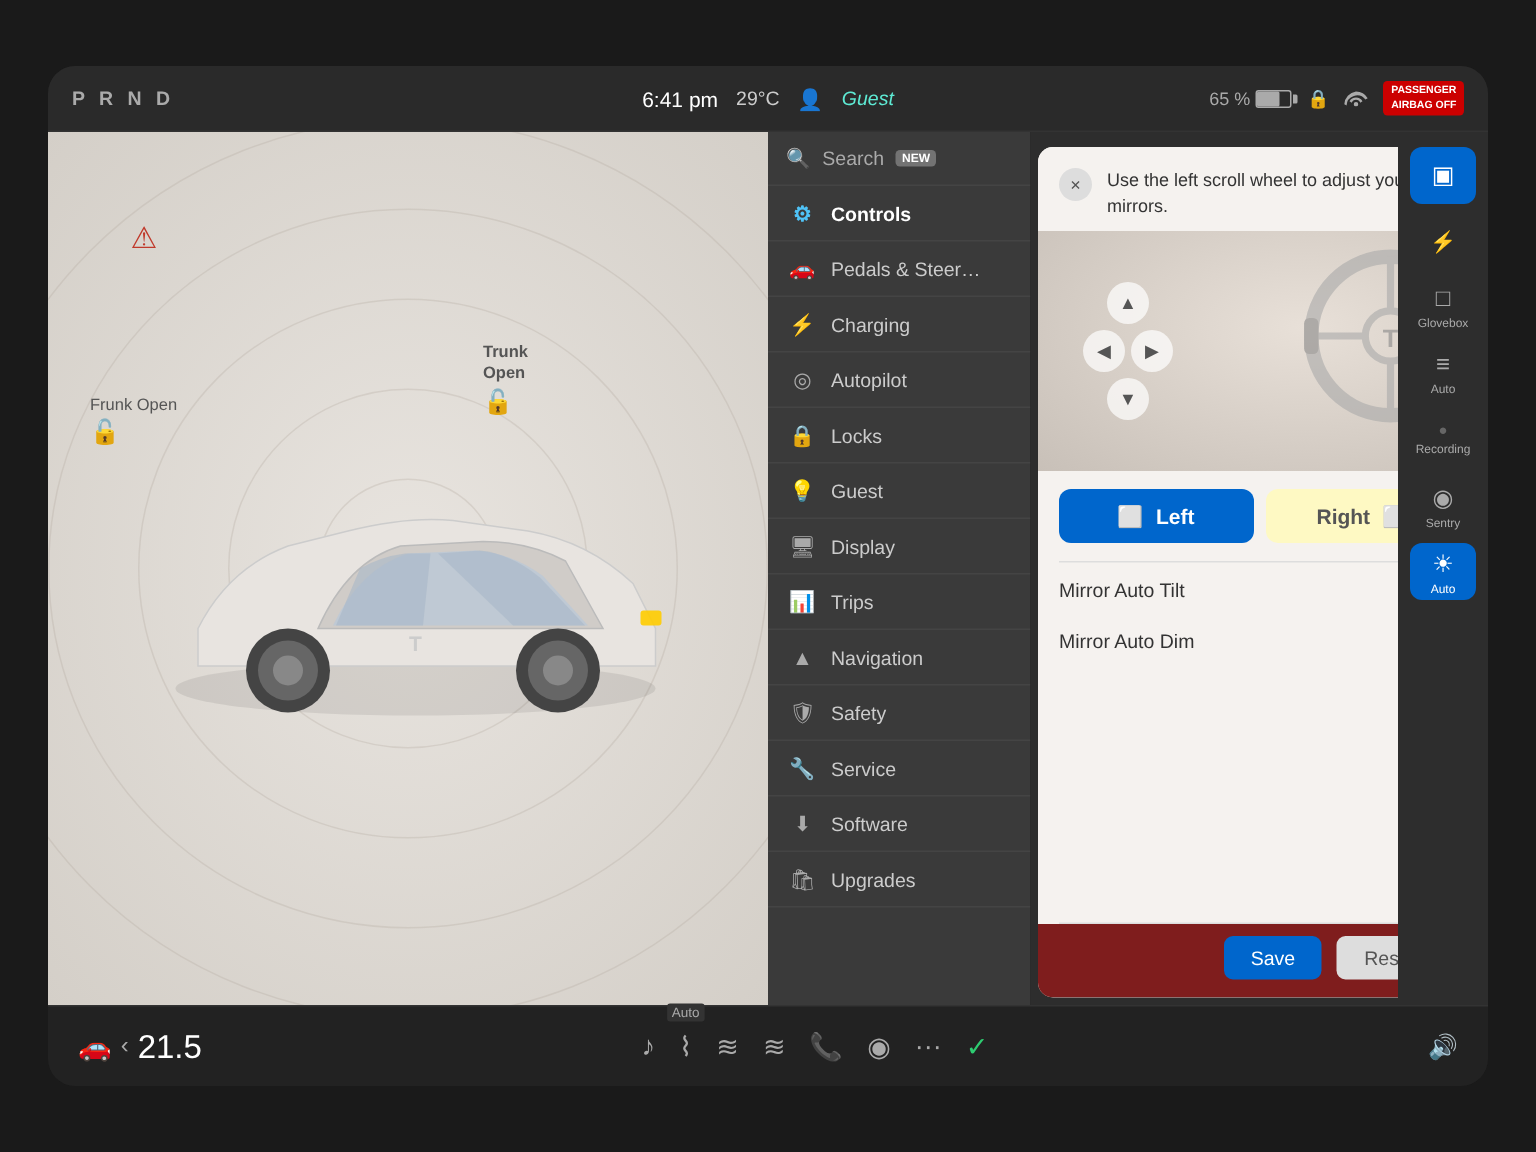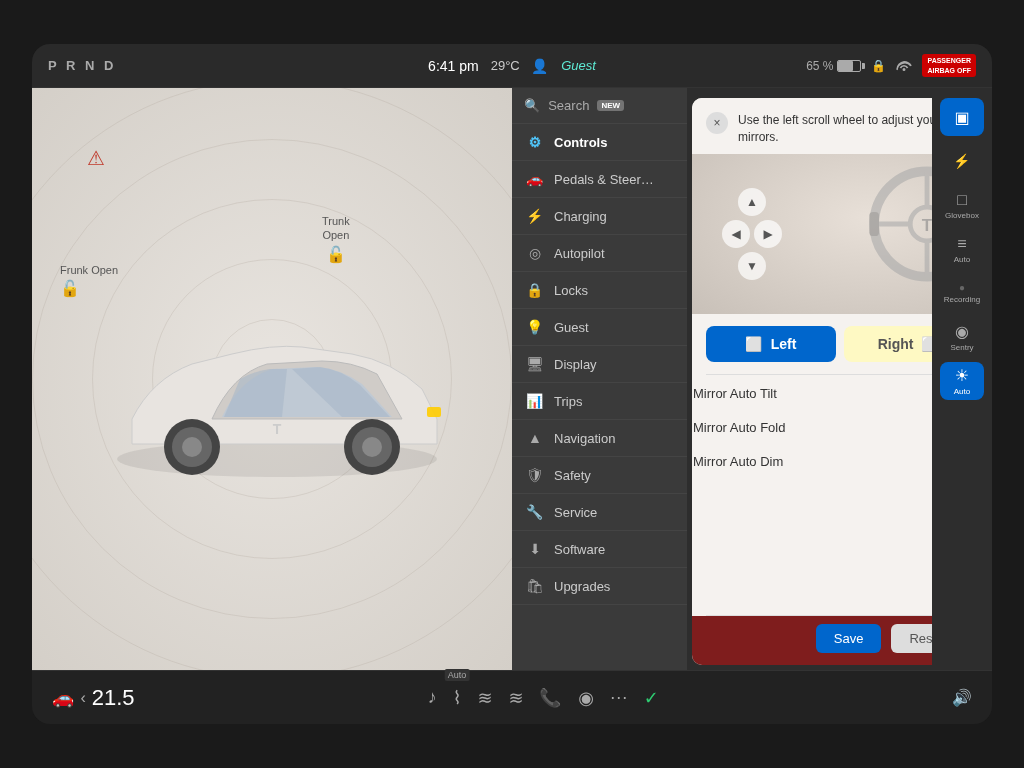--- a/index.html
+++ b/index.html
@@ -340,21 +340,21 @@
       color: #fff;
     }
 
     .selector-btn.inactive {
       background: #fef9c3;
       color: #555;
     }
 
     
     #mirror-options {
-      padding: 8px 1px;
+      padding: 8px 14px;
       display: flex;
       flex-direction: column;
       gap: 12px;
       flex: 1;
     }
 
     .toggle-row {
       display: flex;
       align-items: center;
       justify-content: space-between;
@@ -597,21 +597,21 @@
       </div>
 
       <div style="position:absolute;top:58px;left:55px;color:#c0392b;font-size:20px;">⚠</div>
 
       <div style="position:absolute;top:175px;left:28px;color:#555;font-size:11px;font-weight:500;line-height:1.3;">
         <span>Frunk
 Open</span>
         <div style="font-size:16px;margin-top:2px;color:#888;">🔓</div>
       </div>
 
-      <div style="position:absolute;top:126px;left:290px;color:#555;font-size:11px;font-weight:400;line-height:1.3;text-align:center;">
+      <div style="position:absolute;top:140px;left:290px;color:#555;font-size:11px;font-weight:700;line-height:1.3;">
         <div>Trunk</div>
           <div>Open</div>
         <div style="font-size:16px;margin-top:2px;color:#888;">🔓</div>
       </div>
 
       <div id="car-visual">
         <svg viewBox="0 0 380 200" width="380" height="200">
 
           <ellipse cx="185" cy="170" rx="160" ry="18" fill="rgba(0,0,0,0.08)"></ellipse>
 
@@ -756,26 +756,20 @@
         <div class="dialog-divider"></div>
 
         <div id="mirror-options">
           <div class="toggle-row">
             <span class="toggle-label">Mirror Auto Tilt</span>
             <div class="toggle-switch off">
               <div class="toggle-knob"></div>
             </div>
           </div>
           <div class="toggle-row">
-            <span class="toggle-label">Mirror Auto Fold</span>
-            <div class="toggle-switch on">
-              <div class="toggle-knob"></div>
-            </div>
-          </div>
-          <div class="toggle-row">
             <span class="toggle-label">Mirror Auto Dim</span>
             <div class="toggle-switch on">
               <div class="toggle-knob"></div>
             </div>
           </div>
         </div>
 
         <div class="dialog-divider"></div>
 
         <div id="dialog-footer">

